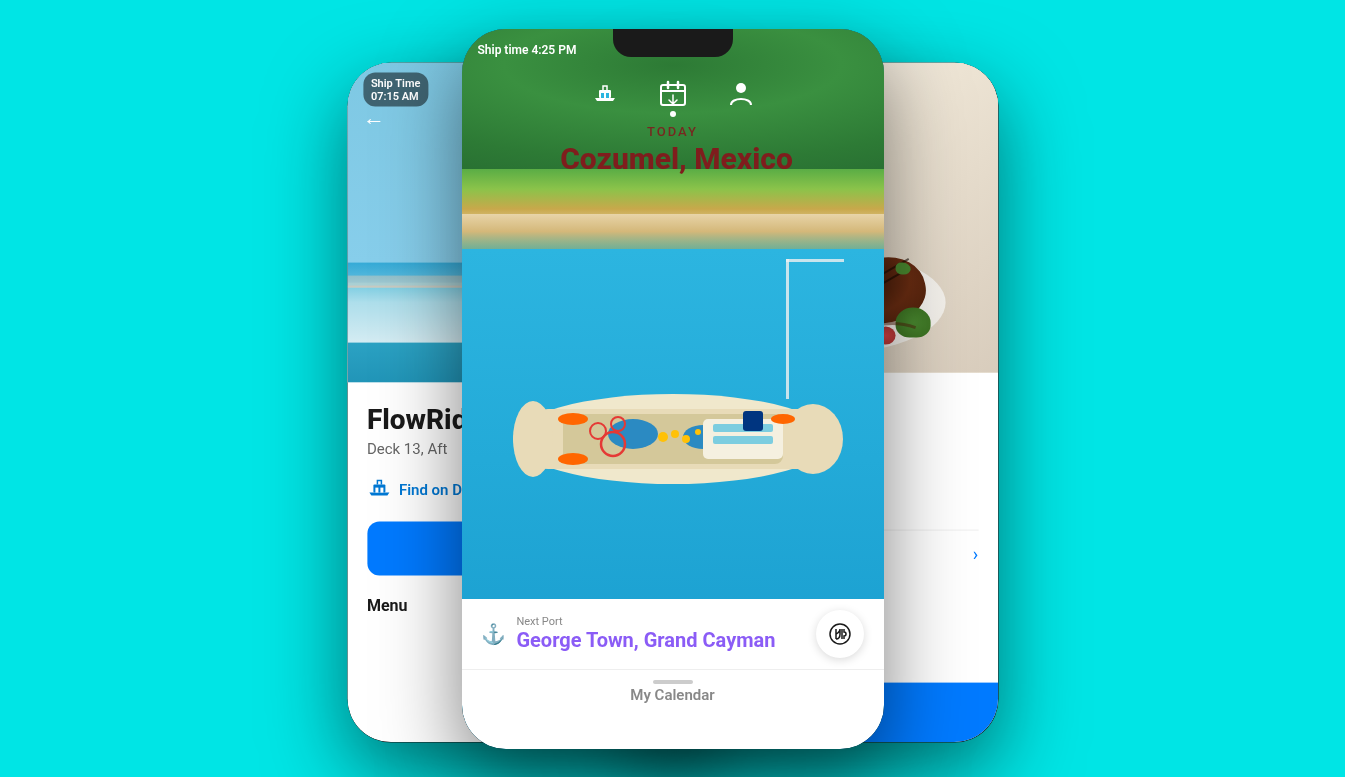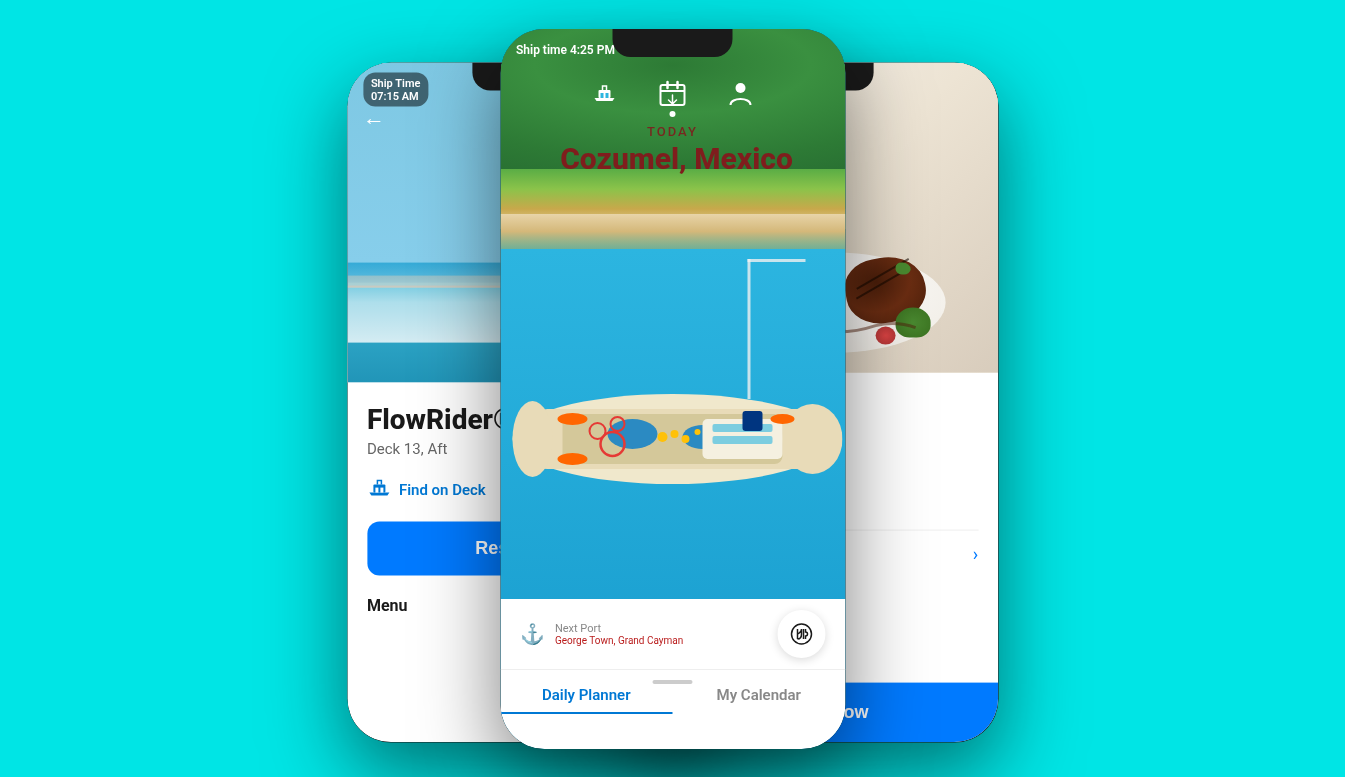--- a/index.html
+++ b/index.html
@@ -29,21 +29,21 @@
     .phone {
       position: absolute;
       border-radius: 44px;
       background: #1a1a1a;
       box-shadow: 0 30px 80px rgba(0,0,0,0.5);
       overflow: hidden;
     }
 
     
     .phone-center {
-      width: 345px;
+      width: 422px;
       height: 720px;
       z-index: 3;
       left: 50%;
       top: 50%;
       transform: translate(-50%, -50%);
     }
 
     
     .phone-left {
       width: 370px;
@@ -219,23 +219,23 @@
       display: flex;
       flex-direction: column;
     }
 
     .next-port-label {
       font-size: 11px;
       color: #888;
     }
 
     .next-port-name {
-      font-size: 10px;
-      font-weight: 400;
-      color: #b91c1c;
+      font-size: 20px;
+      font-weight: 700;
+      color: #8b5cf6;
     }
 
     .dining-btn {
       width: 48px;
       height: 48px;
       border-radius: 50%;
       background: white;
       border: none;
       display: flex;
       align-items: center;
@@ -722,21 +722,20 @@
             <circle cx="12" cy="12" r="10" fill="none" stroke="#1a1a1a" stroke-width="1.5"></circle>
             <path d="M8 7 L8 17 M8 12 Q12 10 12 7 L12 12 Q12 17 8 17" stroke="#1a1a1a" stroke-width="1.5" fill="none"></path>
             <path d="M14 7 L14 17" stroke="#1a1a1a" stroke-width="1.5"></path>
             <path d="M16 7 L16 10 Q18 10 18 12 Q18 14 16 14 L16 17" stroke="#1a1a1a" stroke-width="1.5" fill="none"></path>
           </svg>
         </button>
       </div>
 
       <div class="bottom-tabs">
         <div class="pill-indicator"></div>
-        <div class="tab tab-active">Daily Planner</div>
         <div class="tab tab-inactive">My Calendar</div>
       </div>
     </div>
   </div>
 
   <div class="phone phone-right">
     <div class="notch"></div>
     <div class="screen right-screen">
 
       <div class="right-hero">

